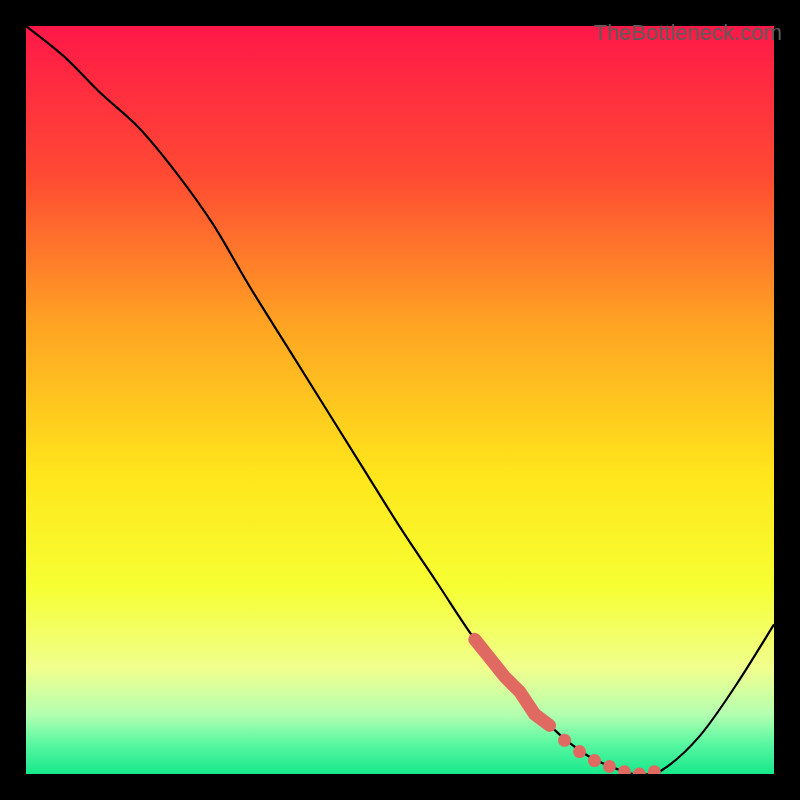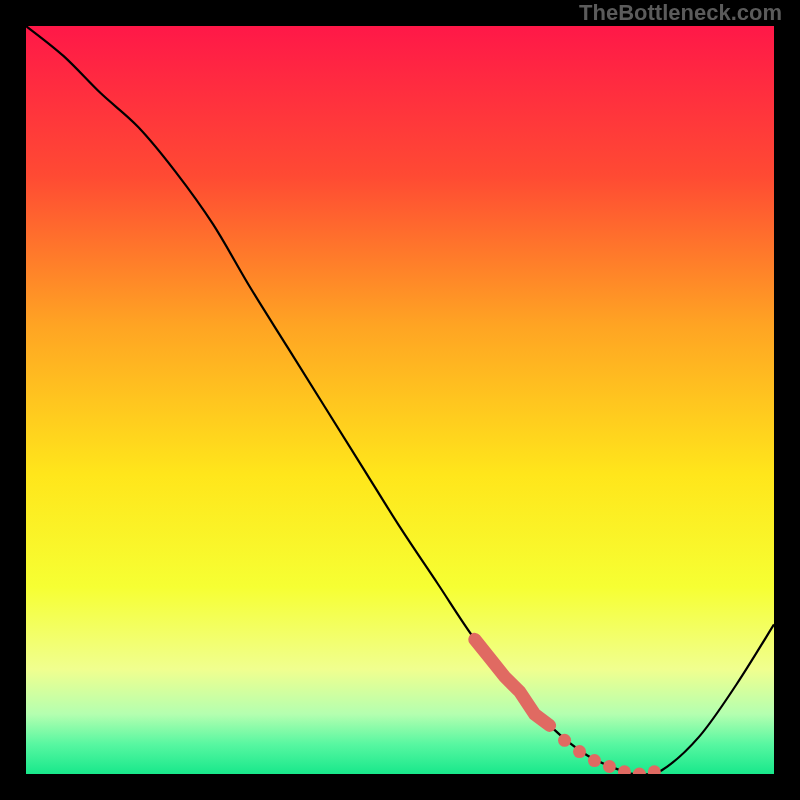--- a/index.html
+++ b/index.html
@@ -6,25 +6,25 @@
     margin: 0;
     padding: 0;
     width: 800px;
     height: 800px;
     background: #000;
     position: relative;
     font-family: Arial, sans-serif;
   }
   .watermark {
     position: absolute;
-    top: 0;
+    top: 20px;
     right: 18px;
     color: #5b5b5b;
     font-size: 22px;
-    font-weight: 700;
+    font-weight: 400;
     z-index: 10;
   }
   .plot-area {
     position: absolute;
     left: 26px;
     top: 26px;
     width: 748px;
     height: 748px;
   }
   svg {

